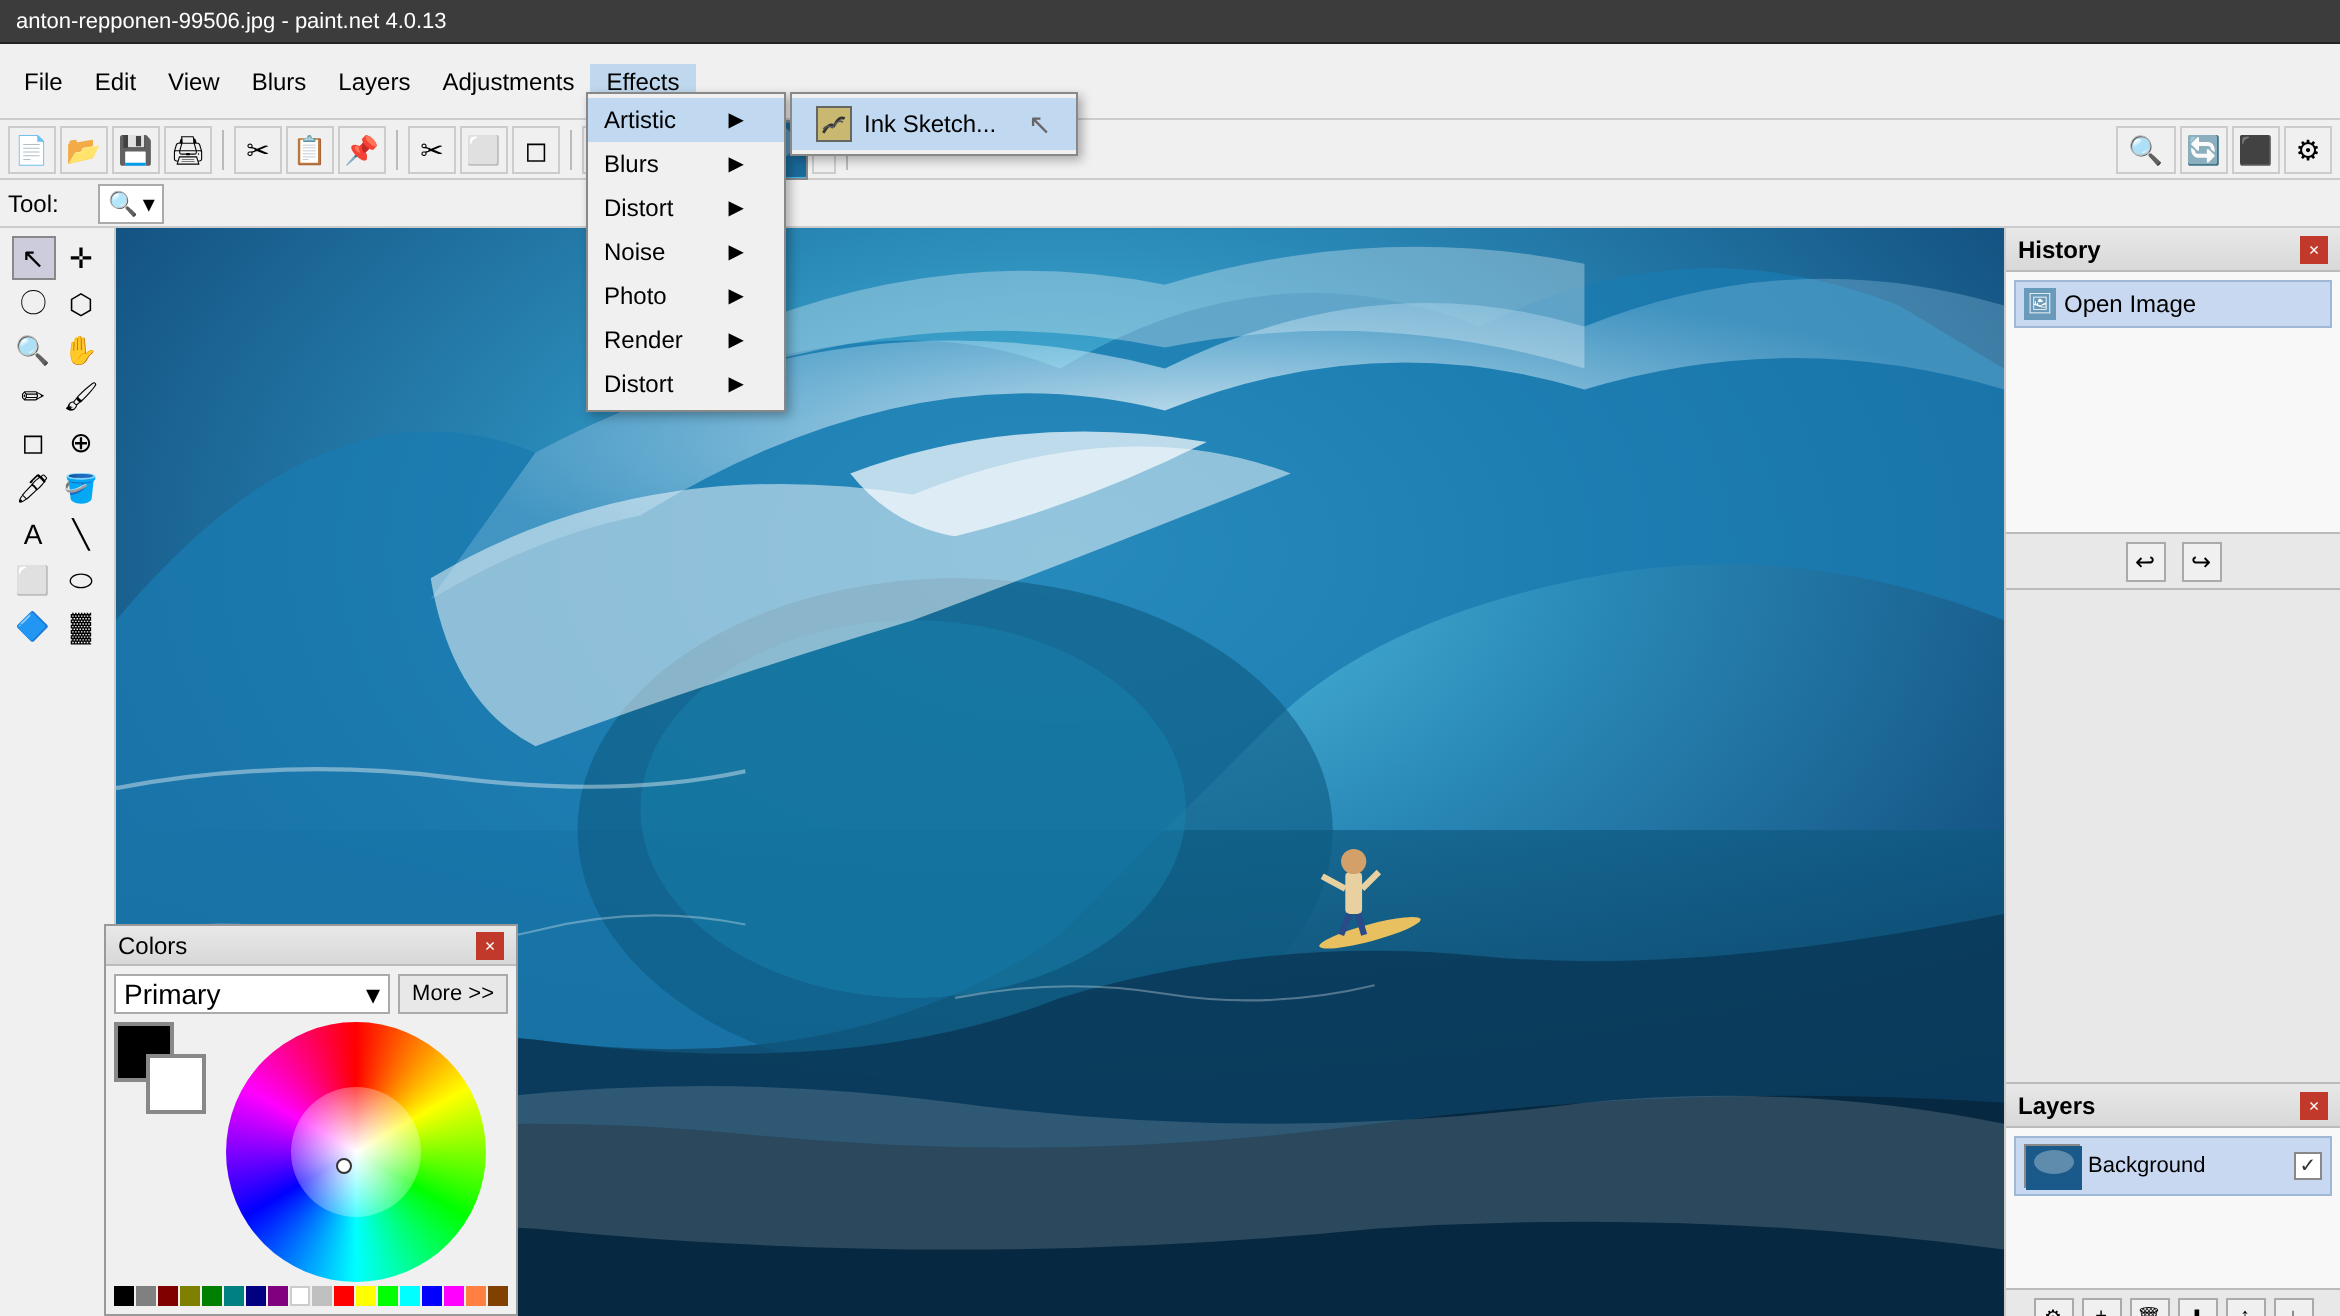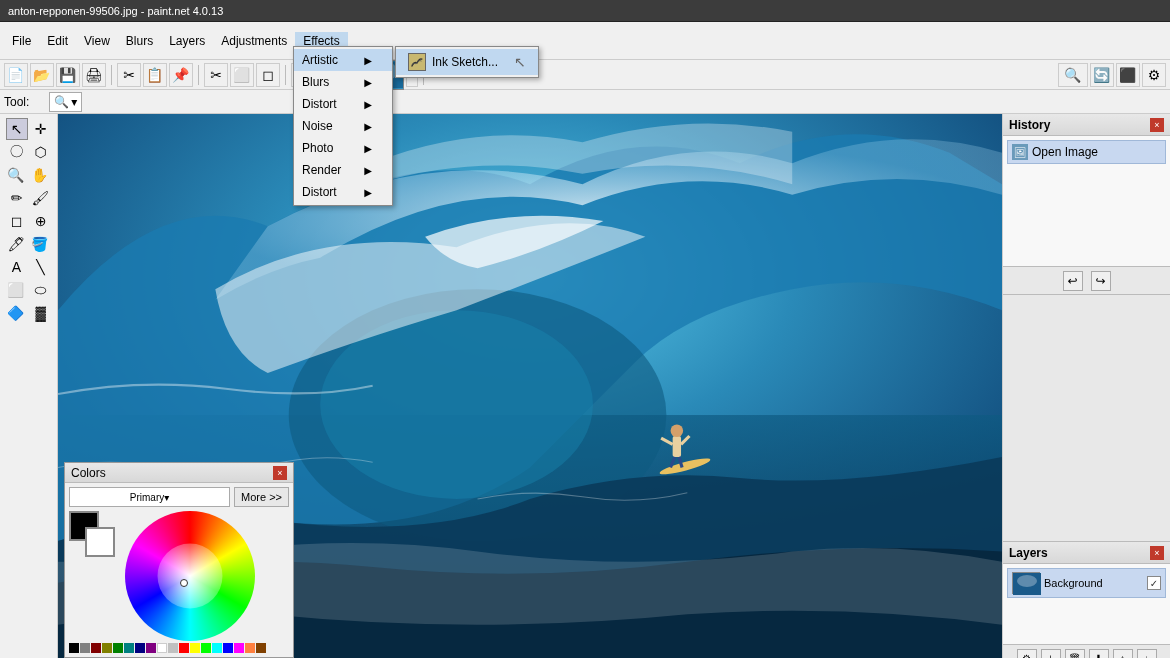--- a/index.html
+++ b/index.html
@@ -318,23 +318,23 @@
       background: #888;
       border: 1px solid #666;
       display: flex; align-items: center; justify-content: center;
       font-size: 10px;
       overflow: hidden;
     }
 
     
     #standalone-colors {
       position: absolute;
-      left: 64px;
+      left: 52px;
       bottom: 0;
-      width: 230px;
+      width: 207px;
       background: #f0f0f0;
       border: 1px solid #999;
       z-index: 500;
     }
     .colors-header {
       height: 20px;
       background: linear-gradient(to bottom, #e8e8e8, #d8d8d8);
       border-bottom: 1px solid #bbb;
       display: flex;
       align-items: center;
@@ -349,23 +349,23 @@
       gap: 4px;
     }
     .colors-dropdown {
       flex: 1;
       border: 1px solid #aaa;
       background: #fff;
       height: 20px;
       padding: 0 4px;
       display: flex;
       align-items: center;
-      justify-content: center;
-      cursor: pointer;
-      font-size: 10px;
+      justify-content: space-between;
+      cursor: pointer;
+      font-size: 14px;
     }
     .colors-more-btn {
       padding: 2px 6px;
       border: 1px solid #aaa;
       background: #e8e8e8;
       cursor: pointer;
       font-size: 11px;
       height: 20px;
       text-align: right;
     }

